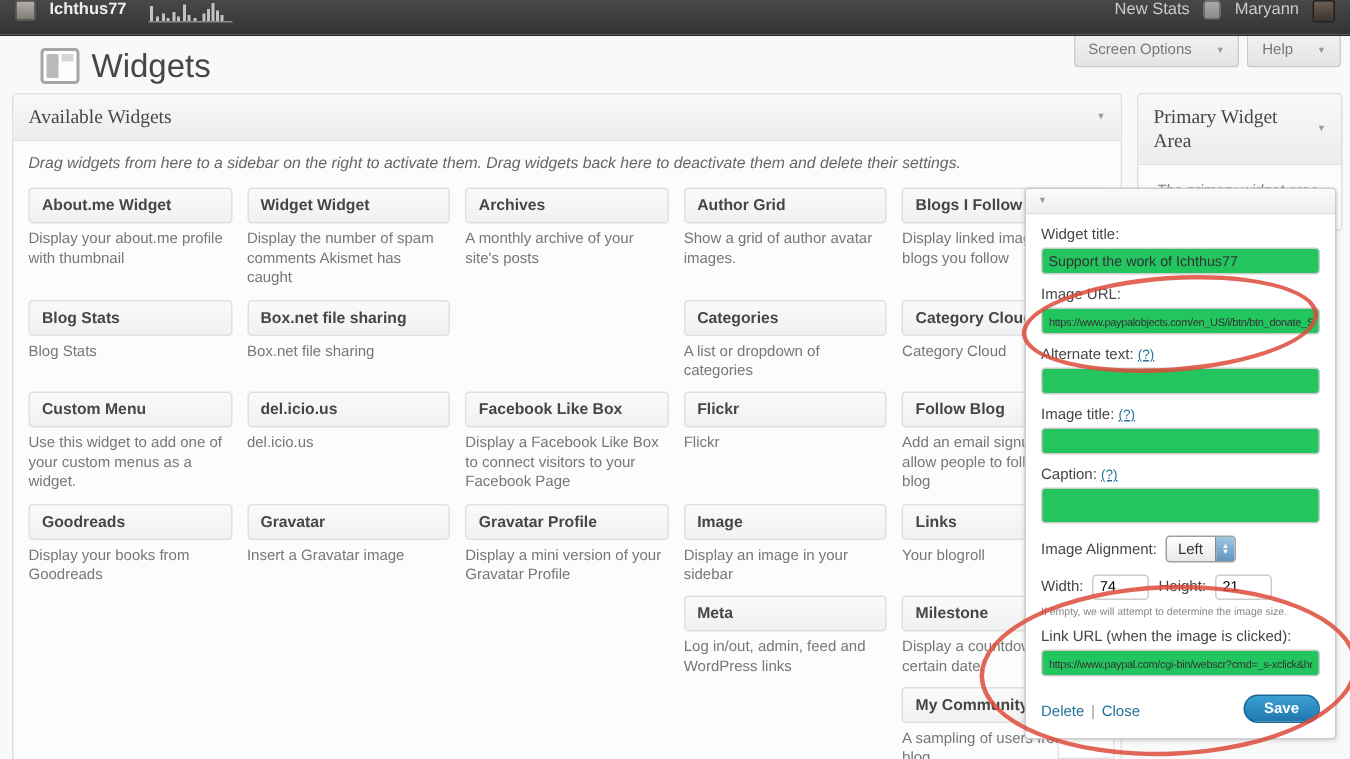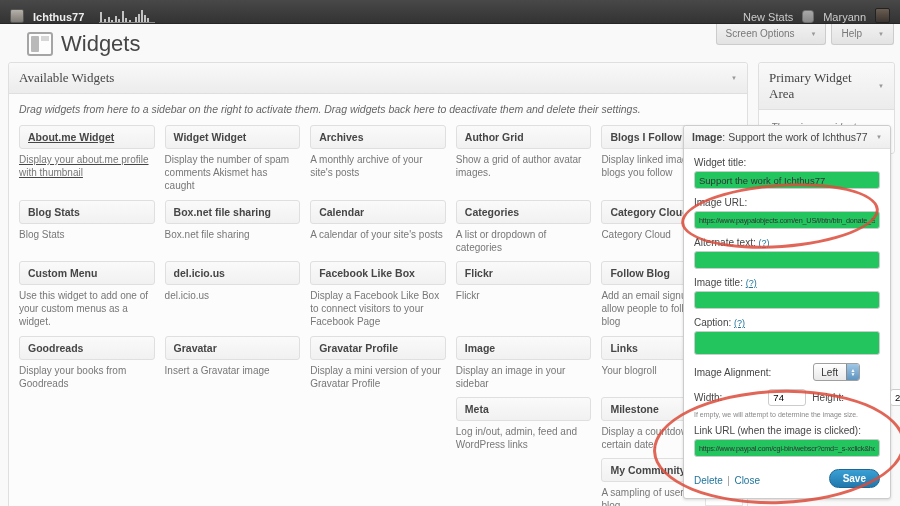--- a/index.html
+++ b/index.html
@@ -6,21 +6,21 @@
   html,body { width:900px; height:506px; }
   body {
     position:relative; overflow:hidden;
     background:#f9f9f9; color:#464646;
     font-family:"Liberation Sans", sans-serif;
   }
   
   .admin-bar {
     position:absolute; top:0; left:0; right:0; height:24px; z-index:60;
     background:linear-gradient(#484848,#333); border-bottom:1px solid #262626;
-    display:flex; align-items:flex-end; padding:0 10px; gap:9px; color:#ccc; font-size:11px;
+    display:flex; align-items:flex-start; padding:0 10px; gap:9px; color:#ccc; font-size:11px;
   }
   .ab-avatar { width:14px; height:14px; border-radius:2px; background:linear-gradient(#b5b0a8,#7d7a74); border:1px solid #555; }
   .ab-site { color:#eee; font-weight:bold; }
   .ab-spark { display:flex; align-items:flex-end; height:15px; margin-left:6px; border-bottom:1px solid #8a8a8a; }
   .ab-spacer { flex:1; }
   .ab-link { color:#ccc; }
   .ab-bell { width:12px; height:13px; border-radius:3px; background:linear-gradient(#a9a9a9,#8a8a8a); border:1px solid #6e6e6e; }
   .ab-user-avatar { width:15px; height:15px; border-radius:2px; background:linear-gradient(#6b5d52,#3a342f); border:1px solid #222; }
   
   .top-tabs { position:absolute; top:24px; right:6px; display:flex; gap:5px; z-index:40; }
@@ -76,29 +76,29 @@
   .help-link { color:#21759b; text-decoration:underline; font-size:9px; }
   .txt {
     display:block; width:100%; height:18px; border:1px solid #ccc; border-radius:3px;
     background:#22c55e; font-family:"Liberation Sans",sans-serif; font-size:9.5px; color:#333; padding:2px 4px;
   }
   .txt-url { font-size:7.3px; letter-spacing:-0.2px; }
   .txt-caption { height:24px; }
   .inline-row { display:flex; align-items:center; gap:6px; font-size:10px; color:#464646; margin-bottom:8px; }
   .select-box {
     display:inline-flex; align-items:center; border:1px solid #9f9f9f; border-radius:3px;
-    background:linear-gradient(#fff,#e8e8e8); height:18px; overflow:hidden;margin-left:36px;
+    background:linear-gradient(#fff,#e8e8e8); height:18px; overflow:hidden;
   }
   .select-value { padding:0 8px 0 7px; font-size:10px; color:#333; }
   .select-stepper {
     width:13px; align-self:stretch; background:linear-gradient(#9fc7e6,#5f94c0);
     border-left:1px solid #8a8a8a; display:flex; flex-direction:column; align-items:center; justify-content:center;
     color:#fff; font-size:5px; line-height:4px;
   }
-  .num { width:38px; height:17px; border:1px solid #ccc; border-radius:3px; font-size:9.5px; padding:1px 4px; font-family:"Liberation Sans",sans-serif;margin-left:40px; }
+  .num { width:38px; height:17px; border:1px solid #ccc; border-radius:3px; font-size:9.5px; padding:1px 4px; font-family:"Liberation Sans",sans-serif; }
   .size-note { font-size:7px; color:#888; margin:-3px 0 7px; }
   .wp-footer { display:flex; align-items:center; justify-content:space-between; padding:4px 0 4px; }
   .link-blue { color:#21759b; text-decoration:none; font-size:10px; }
   .pipe { color:#999; font-size:10px; }
   .save-btn {
     background:linear-gradient(#3ba0d4,#1f77ad); border:1px solid #1b6694; border-radius:11px;
     color:#fff; font-size:10px; font-weight:bold; padding:3px 13px; font-family:"Liberation Sans",sans-serif;
   }
   .panel-stub { position:absolute; left:705px; top:490px; width:38px; height:16px; background:#fff; border:1px solid #e3e3e3; z-index:5; }
   
@@ -159,21 +159,21 @@
   <h1 class="page-title">Widgets</h1>
 </div>
 
 <div class="available panel-box">
   <div class="box-head">
     <span class="box-head-title">Available Widgets</span>
     <span class="arrow-down">▼</span>
   </div>
   <div class="avail-desc">Drag widgets from here to a sidebar on the right to activate them. Drag widgets back here to deactivate them and delete their settings.</div>
   <div class="widgets-grid">
-      <div class="widget-card" style="grid-area: 1 / 1; text-decoration: underline;">
+      <div class="widget-card" style="grid-area: 1 / 1;">
     <div class="widget-card-title">About.me Widget</div>
     <div class="widget-card-desc">Display your about.me profile with thumbnail</div>
   </div>
       <div class="widget-card" style="grid-area: 1 / 2;">
     <div class="widget-card-title">Widget Widget</div>
     <div class="widget-card-desc">Display the number of spam comments Akismet has caught</div>
   </div>
       <div class="widget-card" style="grid-area: 1 / 3;">
     <div class="widget-card-title">Archives</div>
     <div class="widget-card-desc">A monthly archive of your site's posts</div>
@@ -187,24 +187,20 @@
     <div class="widget-card-desc">Display linked images for the blogs you follow</div>
   </div>
       <div class="widget-card" style="grid-area: 2 / 1;">
     <div class="widget-card-title">Blog Stats</div>
     <div class="widget-card-desc">Blog Stats</div>
   </div>
       <div class="widget-card" style="grid-area: 2 / 2;">
     <div class="widget-card-title">Box.net file sharing</div>
     <div class="widget-card-desc">Box.net file sharing</div>
   </div>
-      <div class="widget-card" style="grid-area: 2 / 3;">
-    <div class="widget-card-title">Calendar</div>
-    <div class="widget-card-desc">A calendar of your site's posts</div>
-  </div>
       <div class="widget-card" style="grid-area: 2 / 4;">
     <div class="widget-card-title">Categories</div>
     <div class="widget-card-desc">A list or dropdown of categories</div>
   </div>
       <div class="widget-card" style="grid-area: 2 / 5;">
     <div class="widget-card-title">Category Cloud</div>
     <div class="widget-card-desc">Category Cloud</div>
   </div>
       <div class="widget-card" style="grid-area: 3 / 1;">
     <div class="widget-card-title">Custom Menu</div>
@@ -264,21 +260,20 @@
 <div class="sidebar-box panel-box">
   <div class="box-head">
     <span class="box-head-title">Primary Widget Area</span>
     <span class="arrow-down">▼</span>
   </div>
   <div class="sidebar-desc">The primary widget area</div>
 </div>
 
 <div class="widget-panel">
   <div class="wp-head">
-    <span><b>Image</b><span>: Support the work of Ichthus77</span></span>
     <span class="arrow-down">▼</span>
   </div>
   <div class="wp-body">
 
     <div class="field">
       <label>Widget title:</label>
       <input class="txt" type="text" value="Support the work of Ichthus77" style="">
     </div>
 
     <div class="field">

